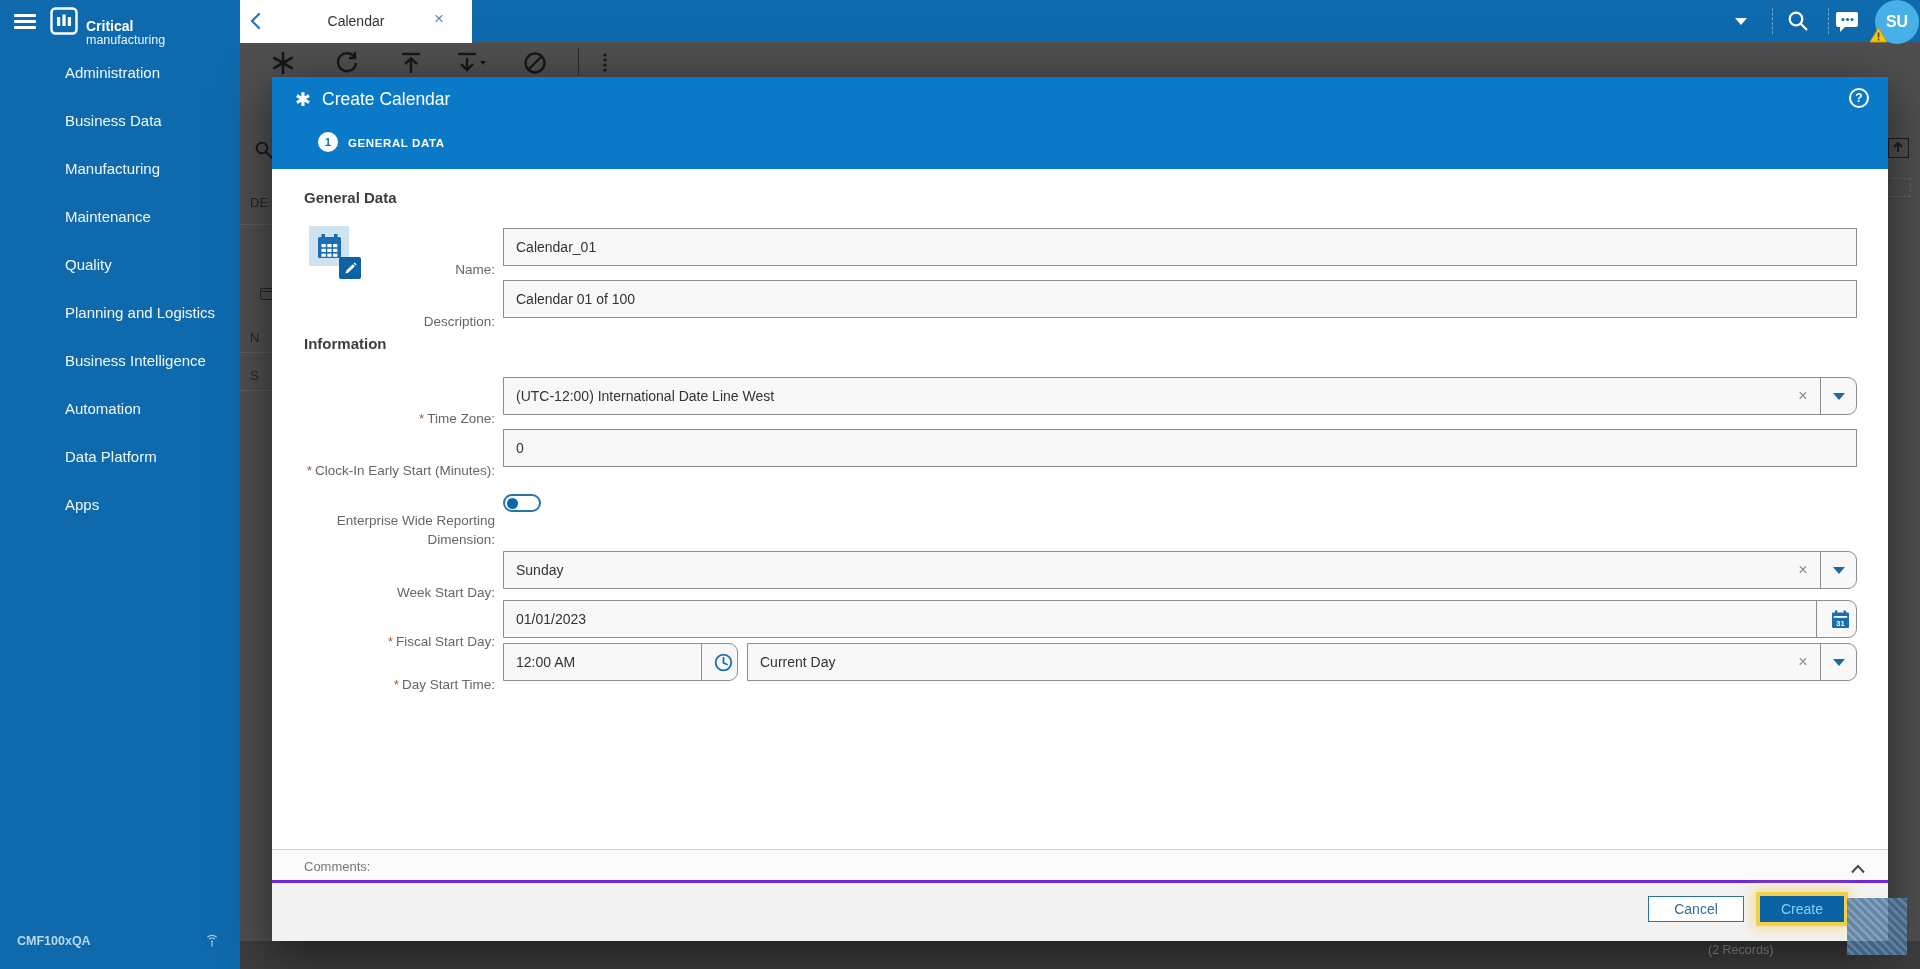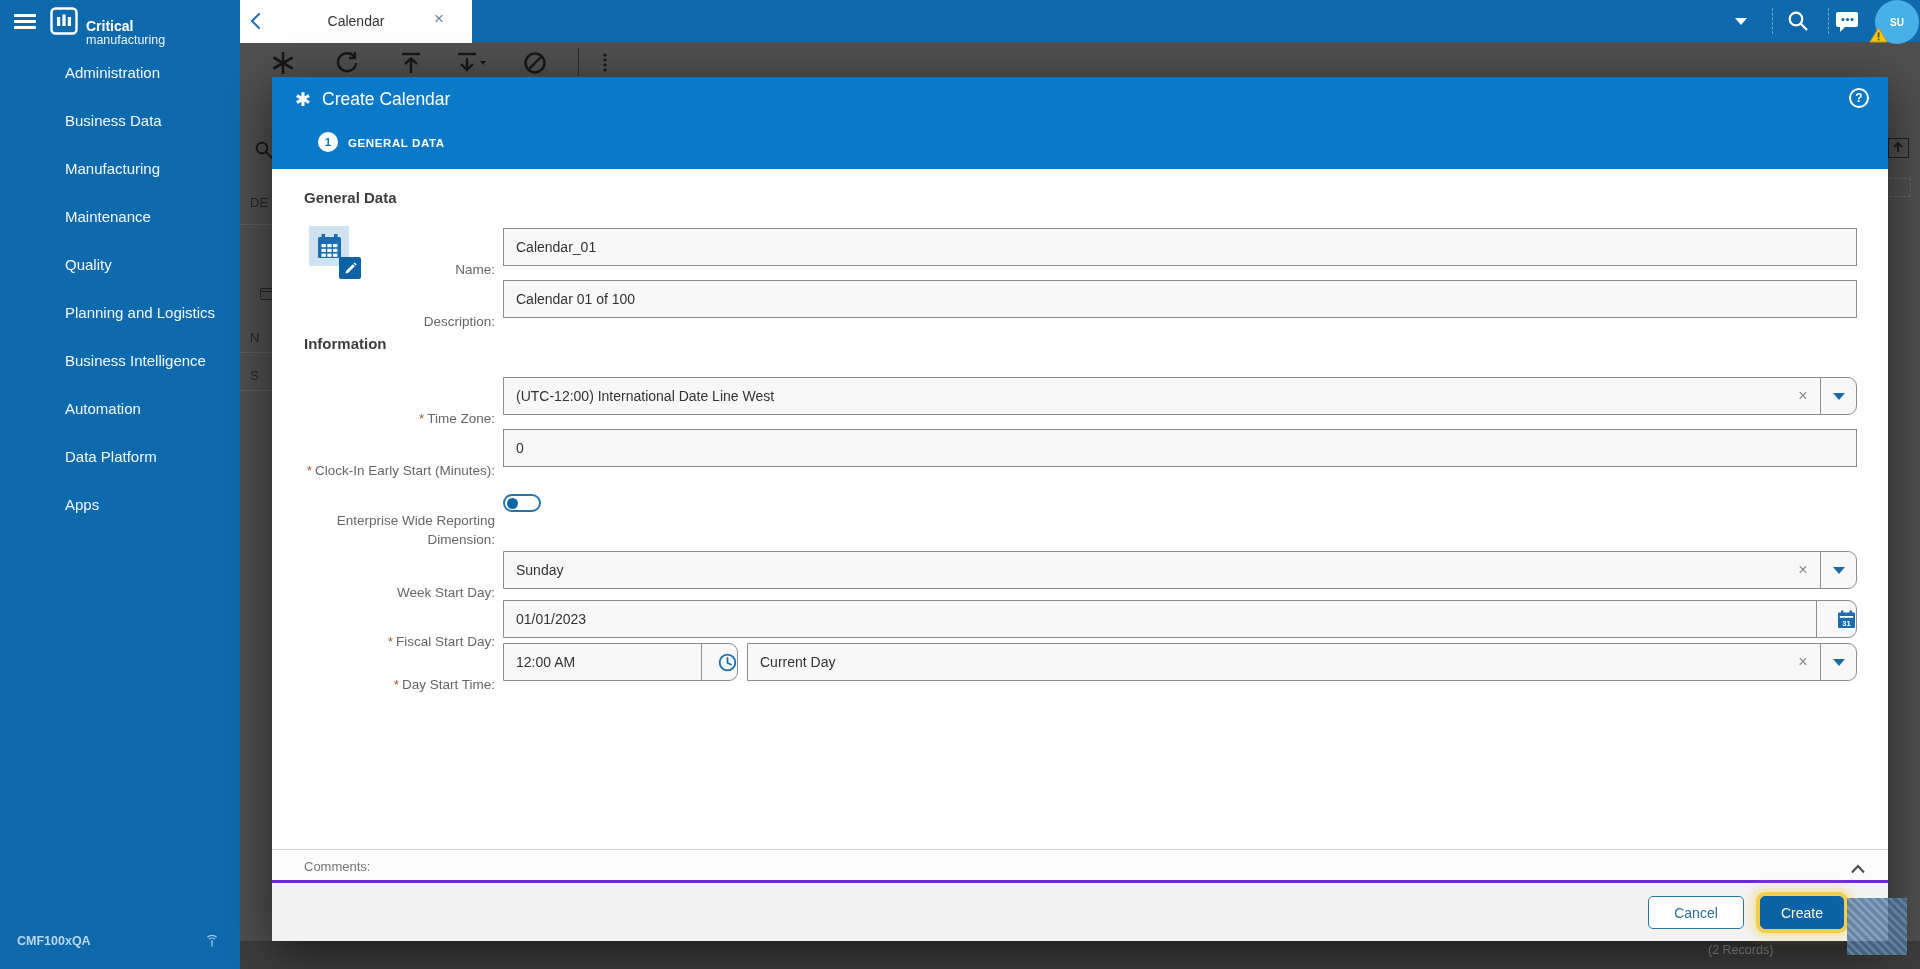--- a/index.html
+++ b/index.html
@@ -24,21 +24,21 @@
   
   .topbar { position:absolute; left:240px; top:0; width:1680px; height:42px; background:#0e6aad; z-index:2; }
   .tab { position:absolute; left:0; top:0; width:232px; height:43px; background:#fff; }
   .tab-back { position:absolute; left:10px; top:12px; cursor:pointer; }
   .tab-label { position:absolute; left:0; top:13px; width:232px; text-align:center; font-size:14px; color:#333; }
   .tab-close { position:absolute; left:194px; top:10px; font-size:17px; color:#6b8aa5; cursor:pointer; line-height:1; }
   .hd-sep { position:absolute; top:8px; height:26px; border-left:1px dashed rgba(255,255,255,.4); }
   .hd-caret { position:absolute; left:1495px; top:18px; width:0; height:0; border-left:6px solid transparent; border-right:6px solid transparent; border-top:7px solid #fff; cursor:pointer; }
   .hd-search { position:absolute; left:1546px; top:9px; cursor:pointer; }
   .hd-chat { position:absolute; left:1594px; top:9px; cursor:pointer; }
-  .avatar { position:absolute; left:1635px; top:0; width:44px; height:44px; border-radius:50%; background:#47b0e6; color:#fff; font-size:10px; font-weight:bold; display:flex; align-items:center; justify-content:center; cursor:pointer; }
+  .avatar { position:absolute; left:1635px; top:0; width:44px; height:44px; border-radius:50%; background:#47b0e6; color:#fff; font-size:16px; font-weight:bold; display:flex; align-items:center; justify-content:center; cursor:pointer; }
   .warn-badge { position:absolute; left:1629px; top:27px; }
 
   
   .page { position:absolute; left:240px; top:42px; width:1680px; height:927px; background:#4f4f4f; z-index:1; }
   .page .botstrip { position:absolute; left:0; top:899px; width:1680px; height:28px; background:#3d3d3d; }
   .tb-ic { position:absolute; top:8px; }
   .tb-sep { position:absolute; left:338px; top:6px; height:28px; border-left:1px solid #2b2b2b; }
   .pg-search { position:absolute; left:14px; top:98px; }
   .frag { position:absolute; font-size:13px; color:#262626; }
   .pg-line { position:absolute; left:0; width:34px; border-top:1px solid #5e5e5e; }
@@ -62,33 +62,33 @@
   .pencil-badge { position:absolute; left:67px; top:180px; width:22px; height:22px; background:#0b63a5; border-radius:2px; display:flex; align-items:center; justify-content:center; cursor:pointer; }
 
   .flabel { position:absolute; left:23px; width:200px; text-align:right; font-size:13.5px; color:#666; line-height:19px;margin-top:22px; }
   .req { color:#a35a2a; margin-right:3px; }
   .field { position:absolute; left:231px; width:1354px; height:38px; background:#f8f8f8; border:1px solid #8d8d8d; display:flex; align-items:stretch; font-size:14px; color:#333; }
   .field .val { flex:1; display:flex; align-items:center; padding-left:12px; overflow:hidden; white-space:nowrap; }
   .combo { border-radius:0 9px 9px 0; }
   .fx { width:34px; display:flex; align-items:center; justify-content:center; color:#8a8a8a; font-size:16px; cursor:pointer; }
   .fdd { width:36px; border-left:1px solid #8d8d8d; display:flex; align-items:center; justify-content:center; cursor:pointer; }
   .fdd i { width:0; height:0; border-left:6px solid transparent; border-right:6px solid transparent; border-top:7px solid #1a6aa5; }
-  .fbtn { width:40px; border-left:1px solid #8d8d8d; display:flex; align-items:center; justify-content:flex-end; cursor:pointer;padding-left:8px; }
+  .fbtn { width:40px; border-left:1px solid #8d8d8d; display:flex; align-items:center; justify-content:center; cursor:pointer;padding-left:8px; }
 
   .toggle { position:absolute; left:231px; top:417px; width:38px; height:18px; border:2px solid #2a74ad; border-radius:10px; background:#fff; cursor:pointer; }
   .knob { position:absolute; left:2px; top:1.5px; width:11px; height:11px; border-radius:50%; background:#0b68ac; }
 
   .comments { position:absolute; left:0; top:772px; width:1616px; height:34px; background:#fbfbfb; border-top:1px solid #cfcfcf; border-bottom:3px solid #6d28d9; }
   .comments-label { position:absolute; left:32px; top:9px; font-size:13px; color:#777; }
   .collapse { position:absolute; left:1578px; top:10px; cursor:pointer; }
 
   .m-foot { position:absolute; left:0; top:806px; width:1616px; height:58px; background:#f2f2f2; }
-  .btn { position:absolute; top:13px; height:33px; border-radius:5px; font-size:14px; display:flex; align-items:center; justify-content:center; cursor:pointer; }
+  .btn { position:absolute; top:13px; height:26px; border-radius:0; font-size:14px; display:flex; align-items:center; justify-content:center; cursor:pointer; }
   .btn-cancel { left:1376px; width:96px; background:#fff; border:1px solid #2a74ad; color:#2a6f9e; }
-  .btn-create { left:1488px; width:84px; background:#0b63a5; border:1px solid #0b63a5; color:#fef9c3; box-shadow:0 0 0 4px #f2cf4a, 0 0 12px 7px rgba(242,207,74,.55); }
+  .btn-create { left:1488px; width:84px; background:#0b63a5; border:1px solid #0b63a5; color:#7dd3fc; box-shadow:0 0 0 4px #f2cf4a, 0 0 12px 7px rgba(242,207,74,.55); }
 
   .artifact { position:absolute; left:1847px; top:898px; width:60px; height:57px; z-index:50;
     background:repeating-linear-gradient(45deg, rgba(72,110,148,.82) 0 3px, rgba(104,142,176,.82) 3px 6px); }
 </style>
 </head>
 <body>
 
 <div class="sidebar">
   <div class="brand">
     <div class="hamburger">

